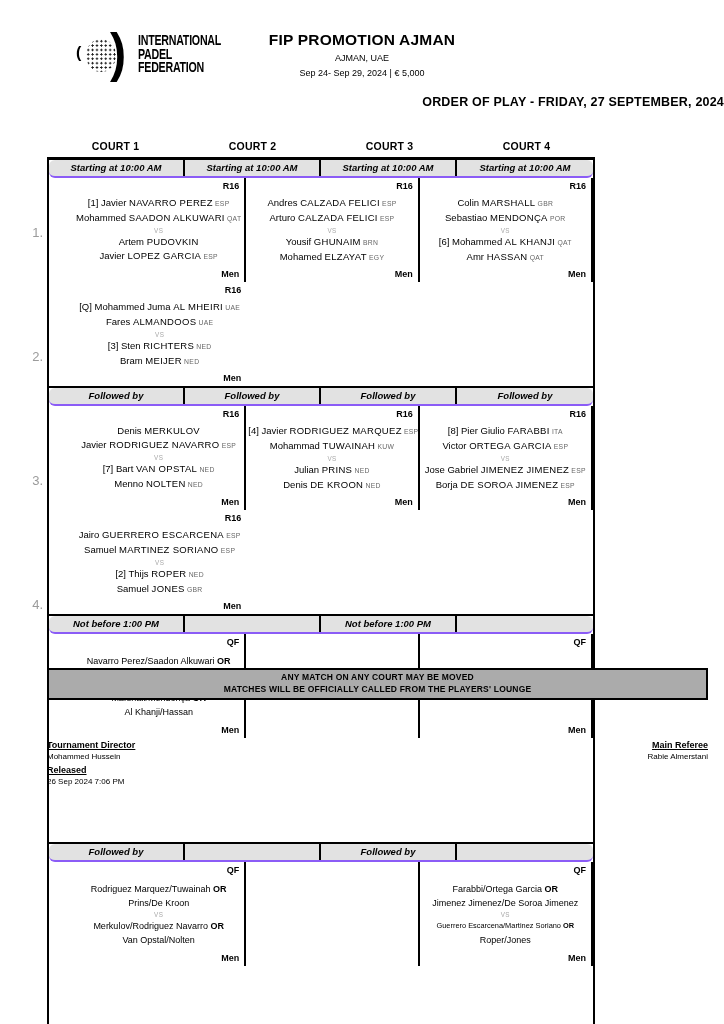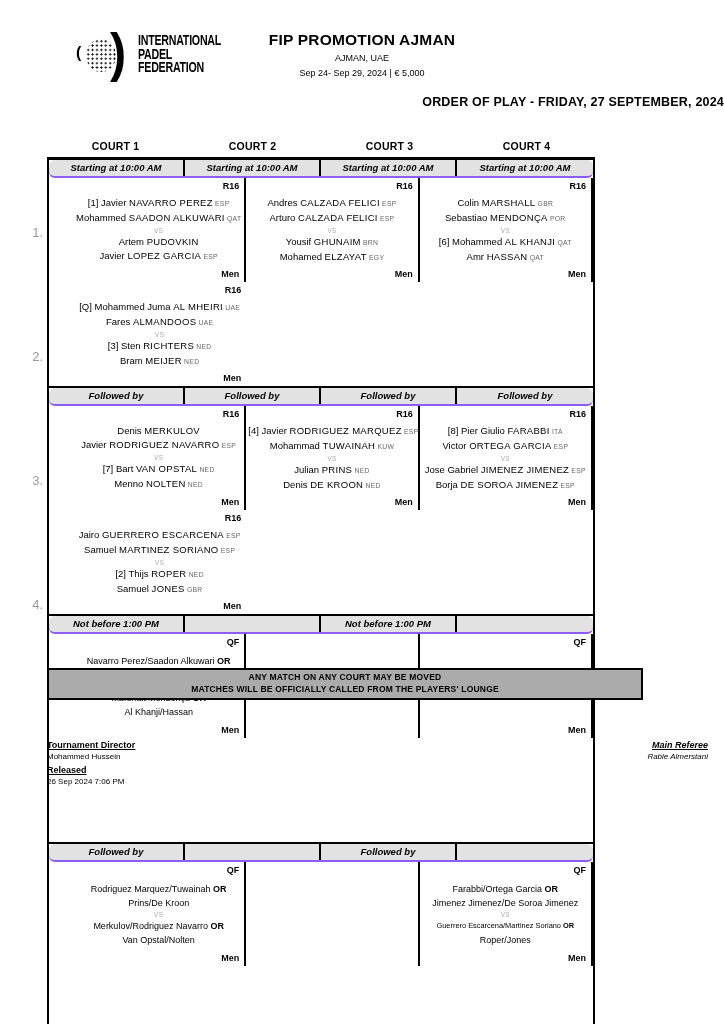--- a/index.html
+++ b/index.html
@@ -49,26 +49,26 @@
   .pair-line.small { font-size:7.4px; }
   .pair-line .or { font-weight:700; }
 
   .row-num { position:absolute; left:-20px; width:16px; text-align:right; color:var(--num-color,#9b9b9b); font-size:13px; }
   .row-num:nth-of-type(1) { top:85px; }
   .row-num:nth-of-type(2) { top:209px; }
   .row-num:nth-of-type(3) { top:333px; }
   .row-num:nth-of-type(4) { top:457px; }
 
   
-  .banner { position:absolute; left:47px; top:668px; width:596px; background:var(--banner-bg,#ababab);
+  .banner { position:absolute; left:47px; top:668px; width:661px; background:var(--banner-bg,#ababab);
     border:2px solid #000; text-align:center; font-weight:700; font-size:8.5px; line-height:11.5px; padding:2px 0 3px; letter-spacing:.2px; }
   .footer { position:absolute; left:47px; top:739px; width:661px; display:flex; justify-content:space-between; }
   .footer .flabel { font-size:9px; font-weight:700; text-decoration:underline; line-height:12px; }
   .footer .fvalue { font-size:8px; line-height:11px; margin-bottom:2px; }
-  .footer .right { text-align:right;font-style:italic; }
+  .footer .right { text-align:right; }
 </style>
 </head>
 <body>
 
 <div class="page">
 
   <div class="logo">
     <div class="ball">
       <span class="lparen">(</span>
       <div class="dots"></div>

